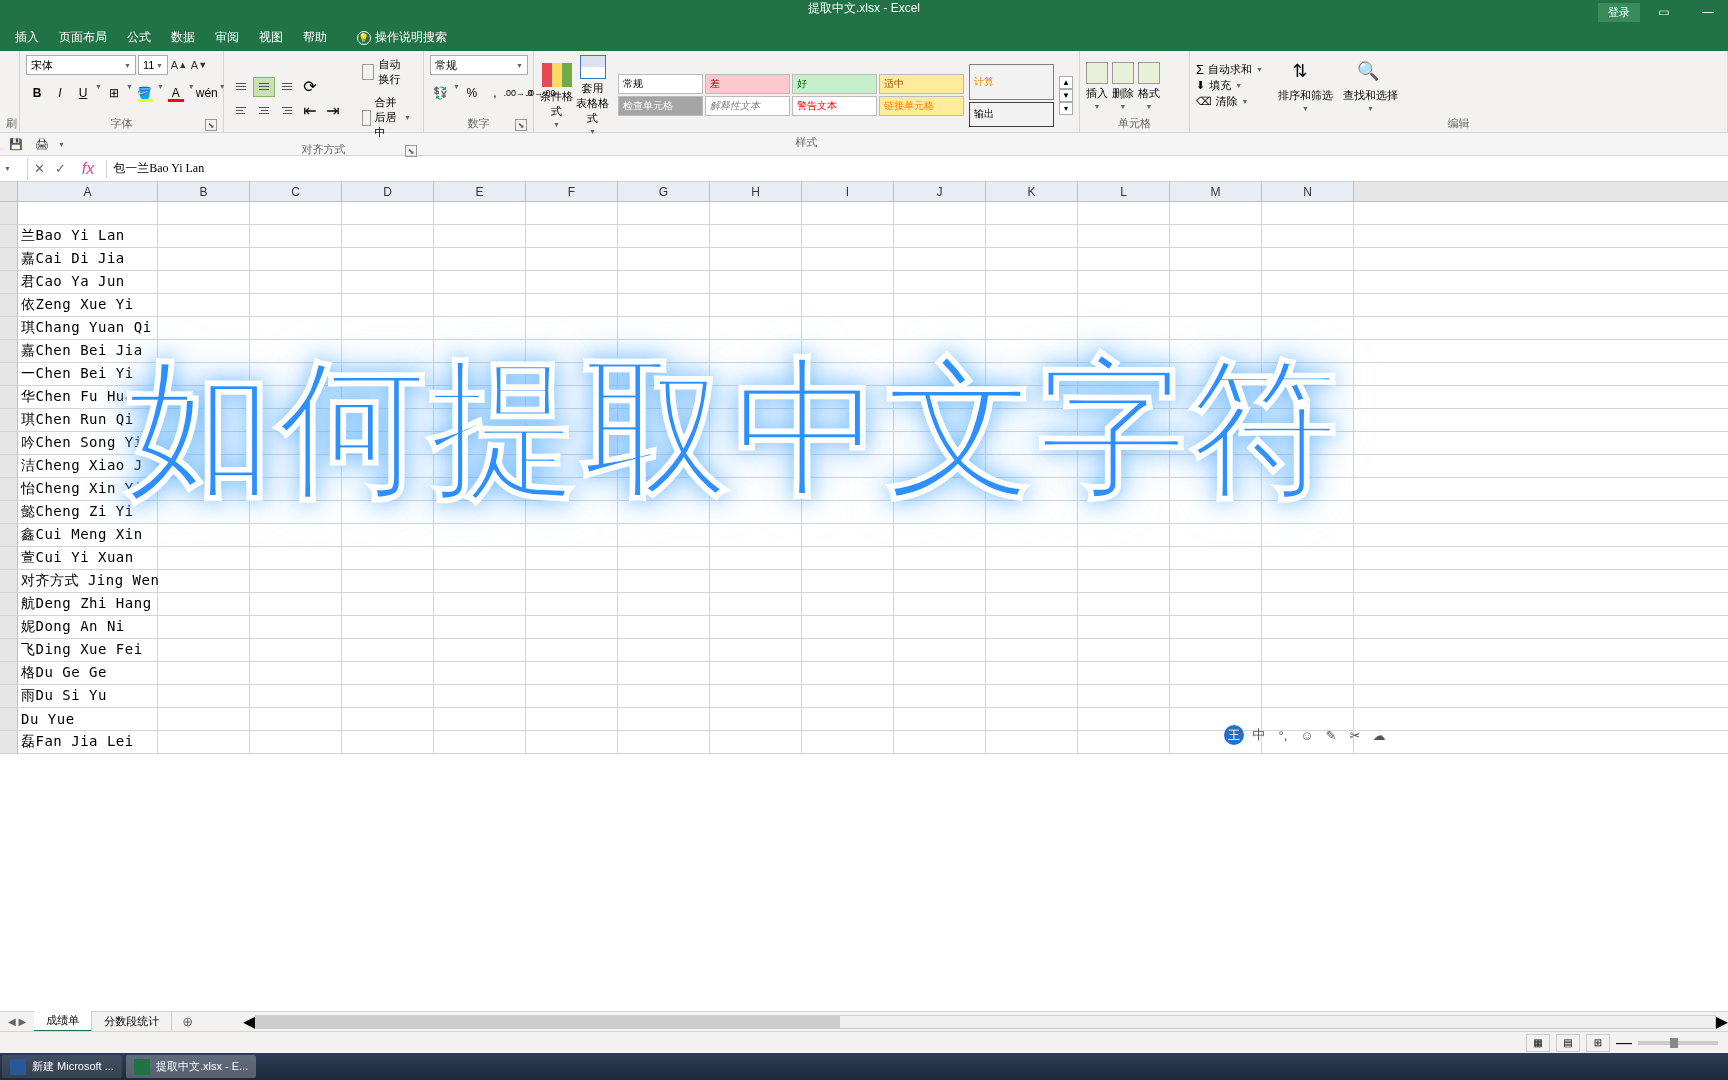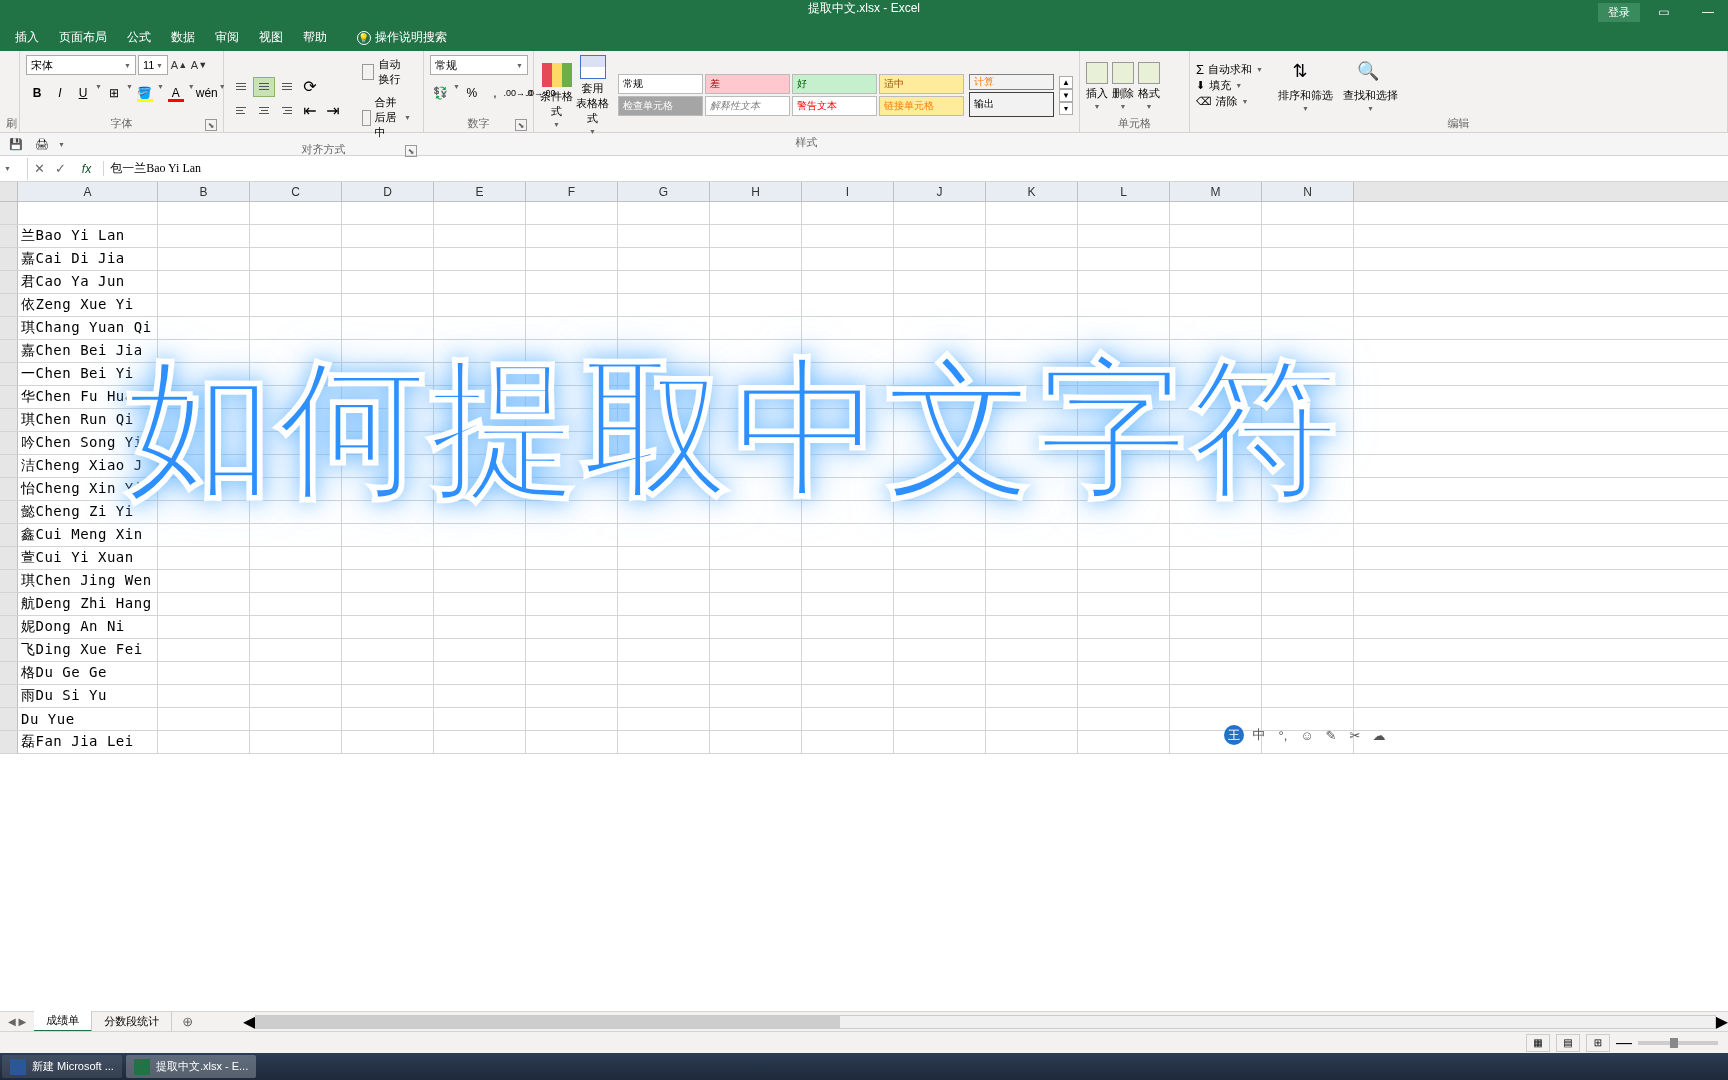--- a/index.html
+++ b/index.html
@@ -81,21 +81,21 @@
 .edit-big-btn { display: flex; flex-direction: column; align-items: center; font-size: 11px; gap: 2px; }
 .edit-big-icon { width: 26px; height: 26px; }
 
 .qat { height: 23px; background: #f5f5f5; border-bottom: 1px solid #d4d4d4; display: flex; align-items: center; padding-left: 6px; gap: 6px; }
 .qat-btn { width: 20px; height: 18px; display: flex; align-items: center; justify-content: center; font-size: 11px; }
 
 .formula-bar { height: 26px; background: #fff; border-bottom: 1px solid #d4d4d4; display: flex; align-items: center; }
 .name-box { width: 28px; height: 22px; border-right: 1px solid #d4d4d4; padding: 2px 4px; font-size: 11px; display:flex; align-items:center;}
 .fx-btns { display: flex; align-items: center; border-right: 1px solid #d4d4d4; padding: 0 6px; gap: 10px; }
 .fx-btn { font-size: 13px; color: #666; }
-.fx-label { font-style: italic; font-size: 12px; color: #14532d; padding: 0 6px; }
+.fx-label { font-style: italic; font-size: 16px; color: #ec4899; padding: 0 6px; }
 .formula-input { flex: 1; font-size: 12px; padding: 2px 6px; font-family: "SimSun"; }
 
 .grid-area { position: relative; height: 600px; background: #fff; }
 .col-headers { display: flex; height: 20px; background: #e6e6e6; border-bottom: 1px solid #bfbfbf; }
 .corner { width: 18px; border-right: 1px solid #bfbfbf; background:#e6e6e6;}
 .col-header { border-right: 1px solid #bfbfbf; text-align: center; font-size: 12px; color: #333; display: flex; align-items: center; justify-content: center; background: #e8edf3; }
 .col-a { width: 140px; }
 .col-other { width: 92px; }
 
 .rows-area { overflow: hidden; }
@@ -303,21 +303,21 @@
         <div class="cell-style-item cs-normal">常规</div>
         <div class="cell-style-item cs-bad">差</div>
         <div class="cell-style-item cs-good">好</div>
         <div class="cell-style-item cs-neutral">适中</div>
         <div class="cell-style-item cs-check">检查单元格</div>
         <div class="cell-style-item cs-explain">解释性文本</div>
         <div class="cell-style-item cs-warn">警告文本</div>
         <div class="cell-style-item cs-link">链接单元格</div>
       </div>
       <div style="display:flex;flex-direction:column;gap:2px;margin-left:2px;">
-        <div class="cell-style-item cs-calc" style="width:85px;height:16px">计算</div>
+        <div class="cell-style-item cs-calc" style="width:85px;height:36px">计算</div>
         <div class="cell-style-item cs-output" style="width:85px;height:25px">输出</div>
       </div>
       <div class="gallery-scroll">
           <div>▲</div>
           <div>▼</div>
           <div>▾</div>
         </div>
     </div>
     <div class="ribbon-group-label"><span>样式</span></div>
   </div>
@@ -683,21 +683,21 @@
         <div class="cell cell-other"></div>
         <div class="cell cell-other"></div>
         <div class="cell cell-other"></div>
         <div class="cell cell-other"></div>
         <div class="cell cell-other"></div>
         <div class="cell cell-other"></div>
         <div class="cell cell-other"></div>
       </div>
       <div class="grid-row">
         <div class="row-header"></div>
-        <div class="cell cell-a">琪Chen Jing Wen</div>
+        <div class="cell cell-a">对齐方式 Jing Wen</div>
         <div class="cell cell-other"></div>
         <div class="cell cell-other"></div>
         <div class="cell cell-other"></div>
         <div class="cell cell-other"></div>
         <div class="cell cell-other"></div>
         <div class="cell cell-other"></div>
         <div class="cell cell-other"></div>
         <div class="cell cell-other"></div>
         <div class="cell cell-other"></div>
         <div class="cell cell-other"></div>

